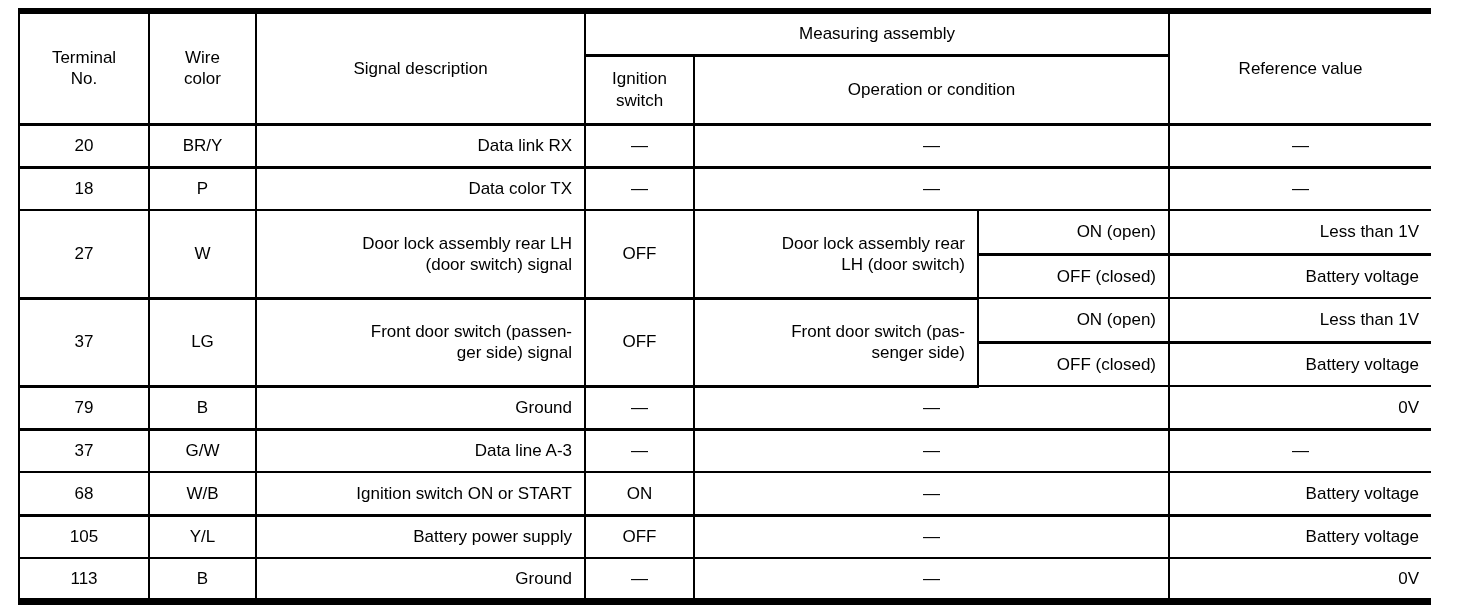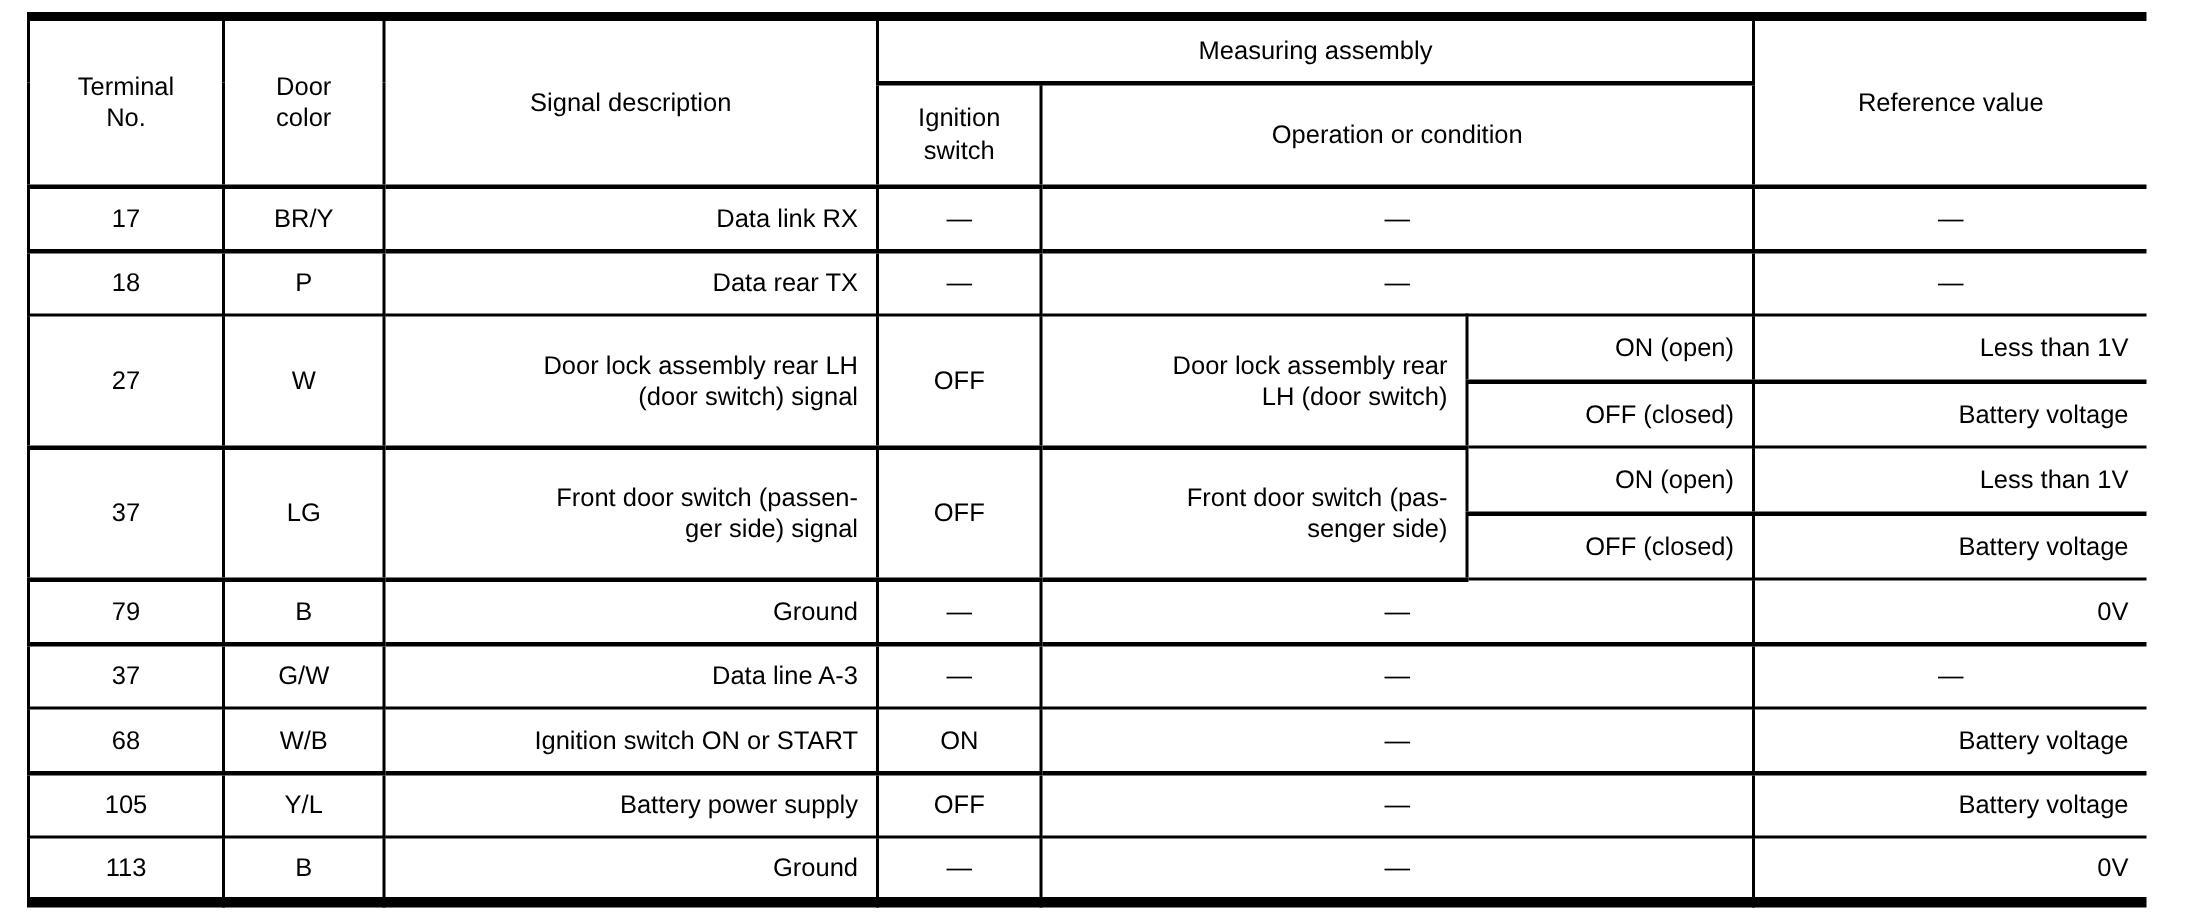--- a/index.html
+++ b/index.html
@@ -57,45 +57,45 @@
       <col style="width:109px">
       <col style="width:284px">
       <col style="width:191px">
       <col style="width:262px">
     </colgroup>
 
     <tbody>
         <tr class="h1">
       <th rowspan="2">Terminal
 No.</th>
-      <th rowspan="2">Door
+      <th rowspan="2">Wire
 color</th>
       <th rowspan="2">Signal description</th>
       <th colspan="3">Measuring assembly</th>
       <th rowspan="2" class="noR">Reference value</th>
     </tr>
     <tr class="h2">
       <th>Ignition
 switch</th>
       <th colspan="2">Operation or condition</th>
     </tr>
 
     <tr class="row tb">
-      <td class="c">17</td>
+      <td class="c">20</td>
       <td class="c">BR/Y</td>
       <td class="l">Data link RX</td>
       <td class="c dash">—</td>
       <td colspan="2" class="c dash">—</td>
       <td class="c dash noR">—</td>
     </tr>
 
     <tr class="row">
       <td class="c">18</td>
       <td class="c">P</td>
-      <td class="l">Data rear TX</td>
+      <td class="l">Data color TX</td>
       <td class="c dash">—</td>
       <td colspan="2" class="c dash">—</td>
       <td class="c dash noR">—</td>
     </tr>
 
     <tr class="subrow tb">
       <td rowspan="2" class="c">27</td>
       <td rowspan="2" class="c">W</td>
       <td rowspan="2" class="l">Door lock assembly rear LH
 (door switch) signal</td>

